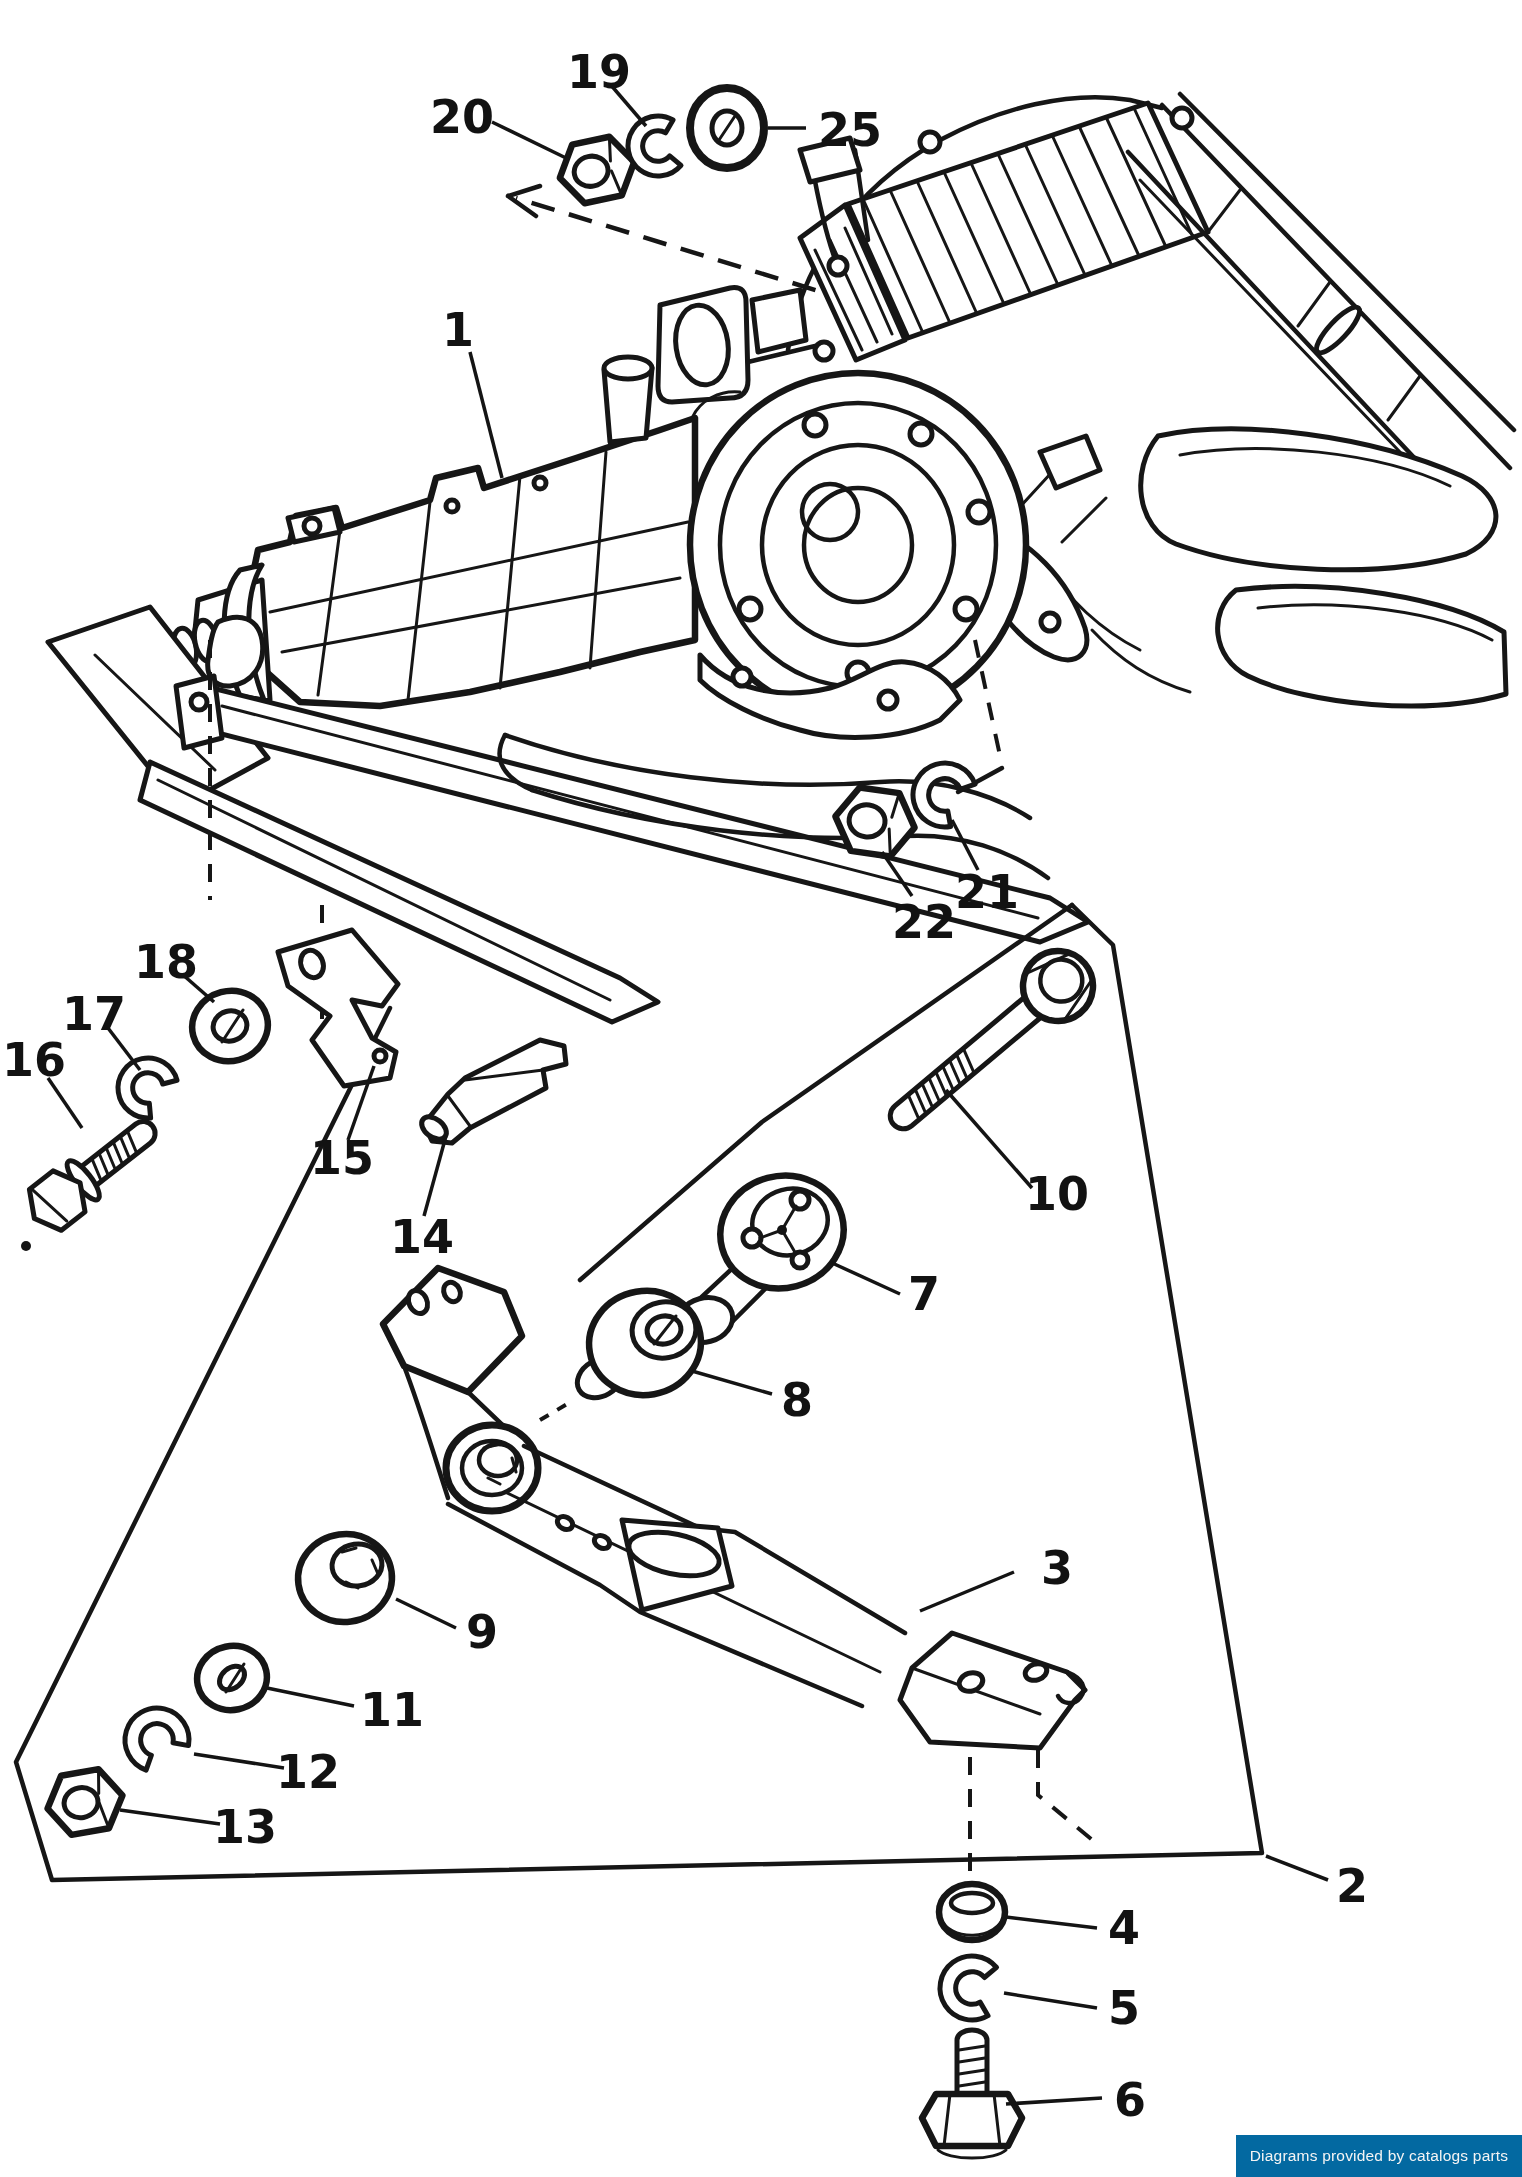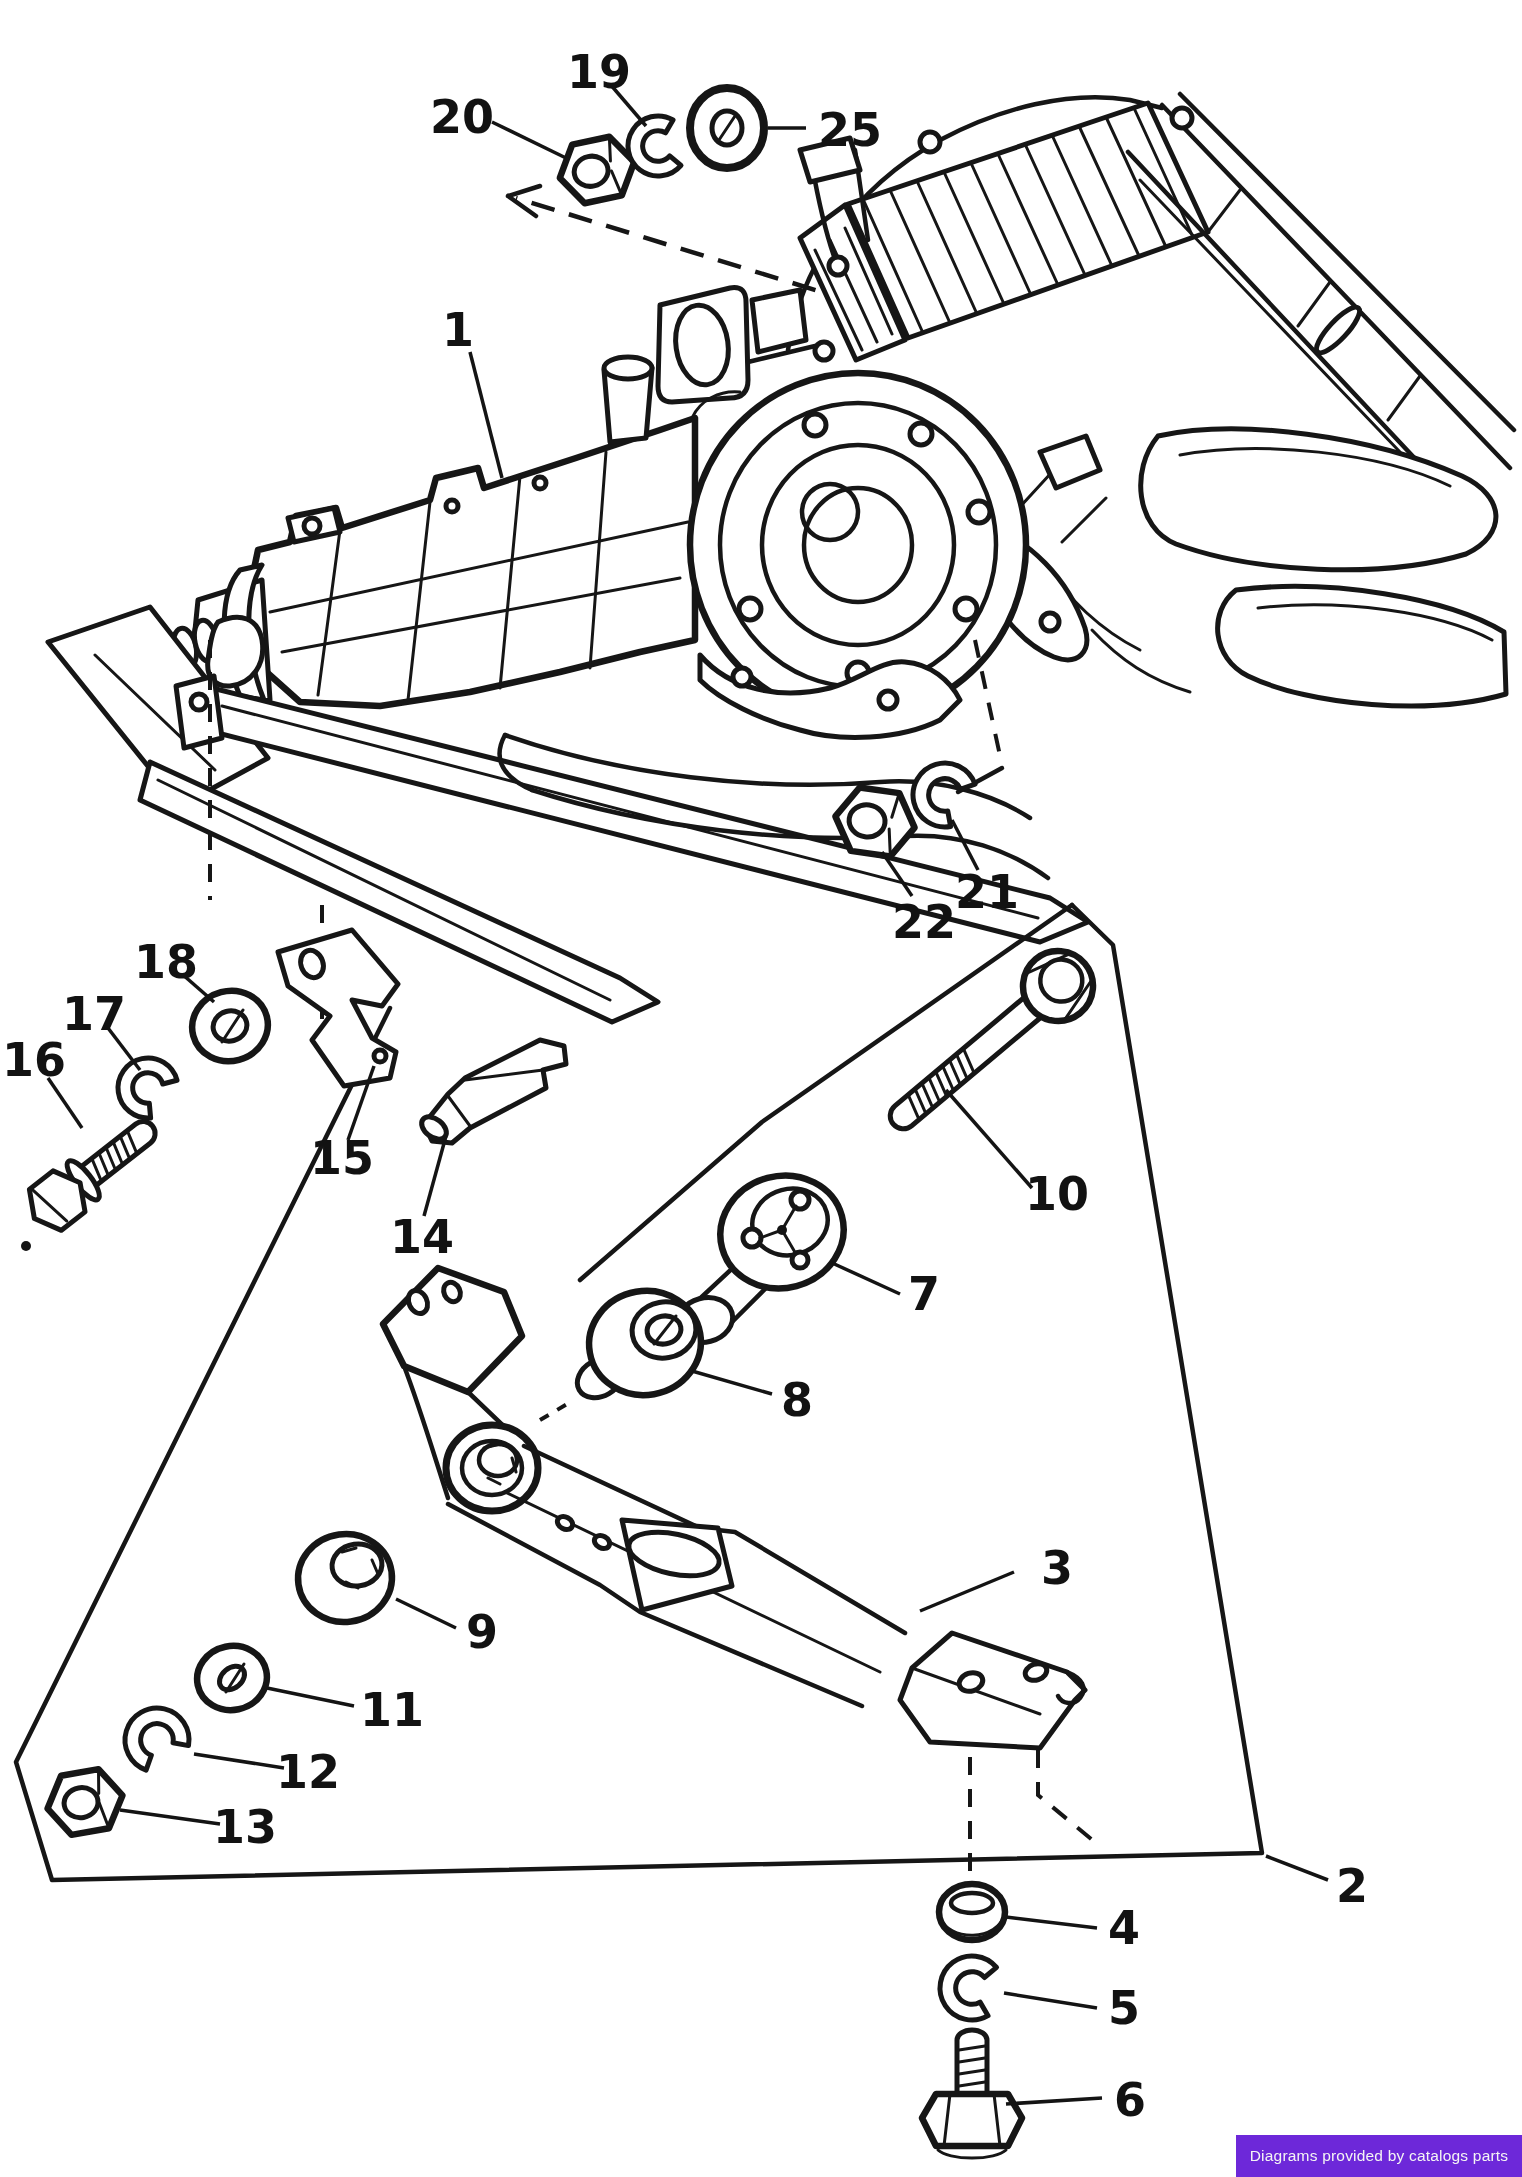--- a/index.html
+++ b/index.html
@@ -327,16 +327,16 @@
         <text x="462" y="117" class="callout">20</text>
         <line x1="978" y1="870" x2="952" y2="820" class="leader"></line>
         <text x="987" y="892" class="callout">21</text>
         <line x1="912" y1="896" x2="882" y2="852" class="leader"></line>
         <text x="924" y="922" class="callout">22</text>
         <line x1="806" y1="128" x2="768" y2="128" class="leader"></line>
         <text x="850" y="130" class="callout">25</text>
       </g>
   </svg>
 
-  <div class="credit" style="background: #6d28d9; color: rgb(244, 244, 244);">
+  <div class="credit" style="background: #0369a1; color: rgb(244, 244, 244);">
     <span>Diagrams provided by catalogs parts</span>
   </div>
 </div>
 
 </body></html>

